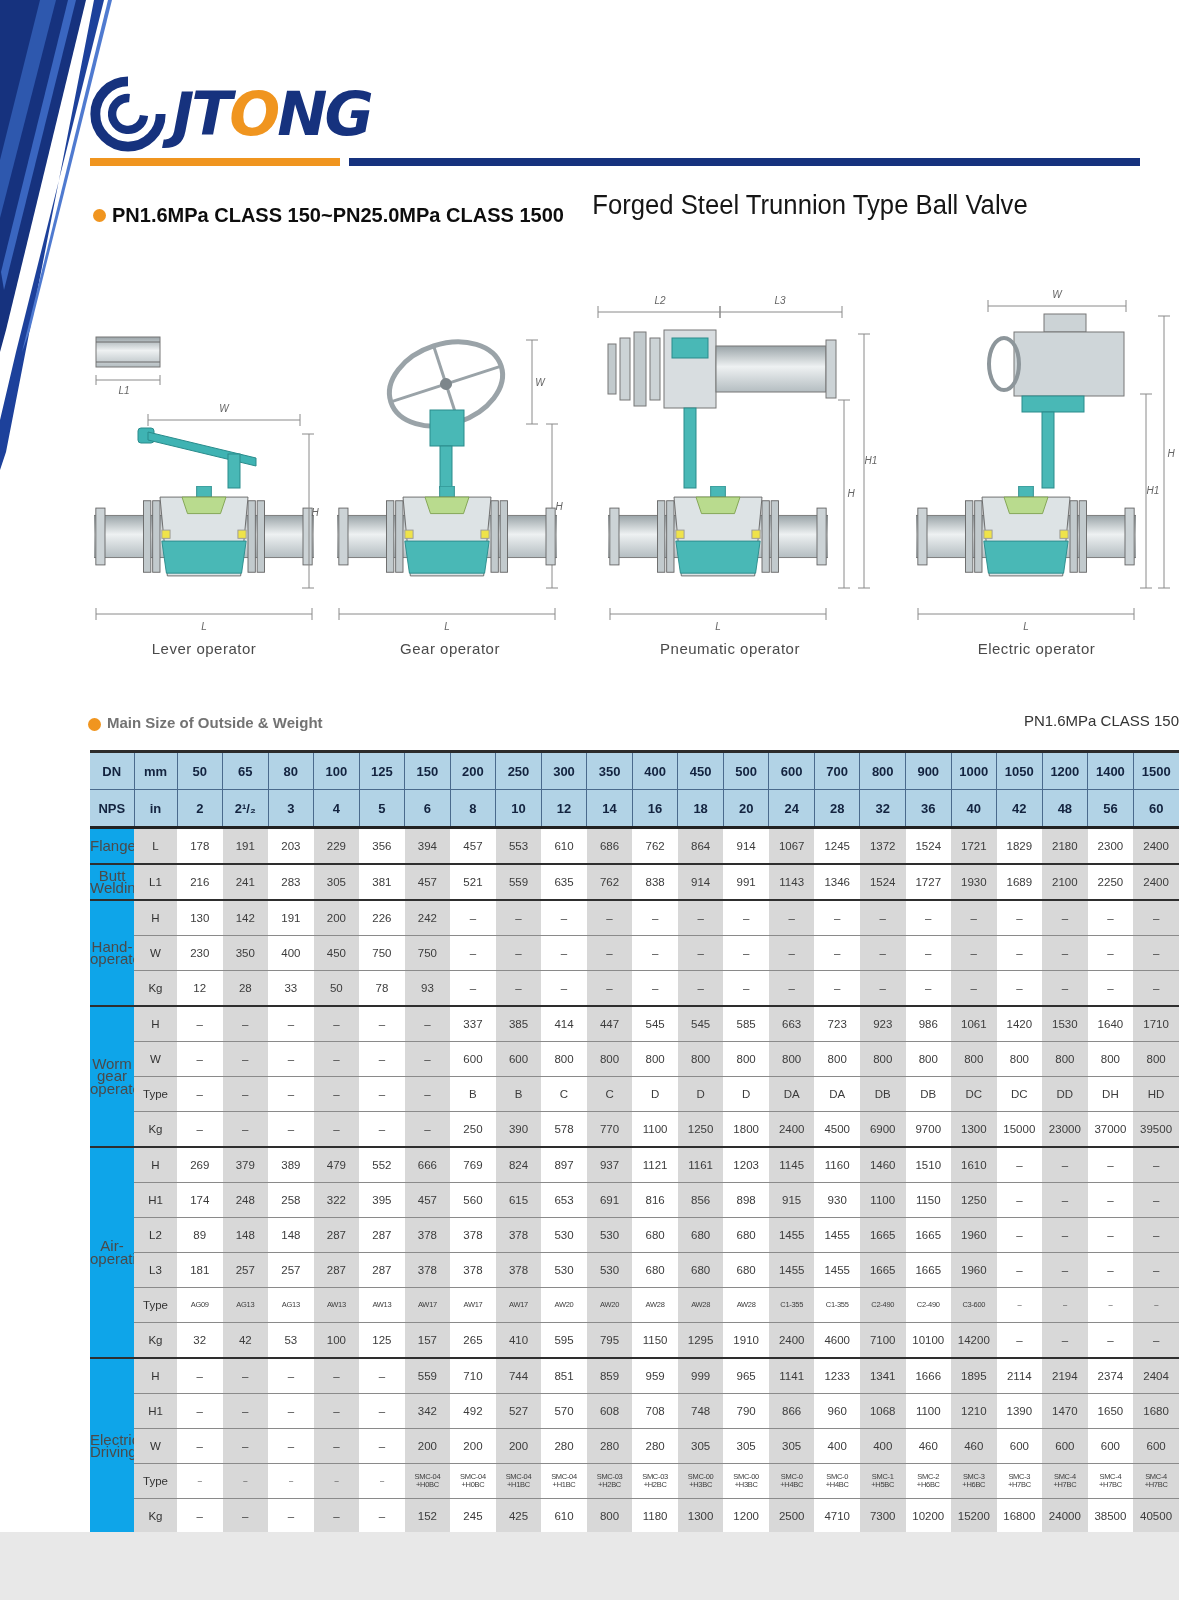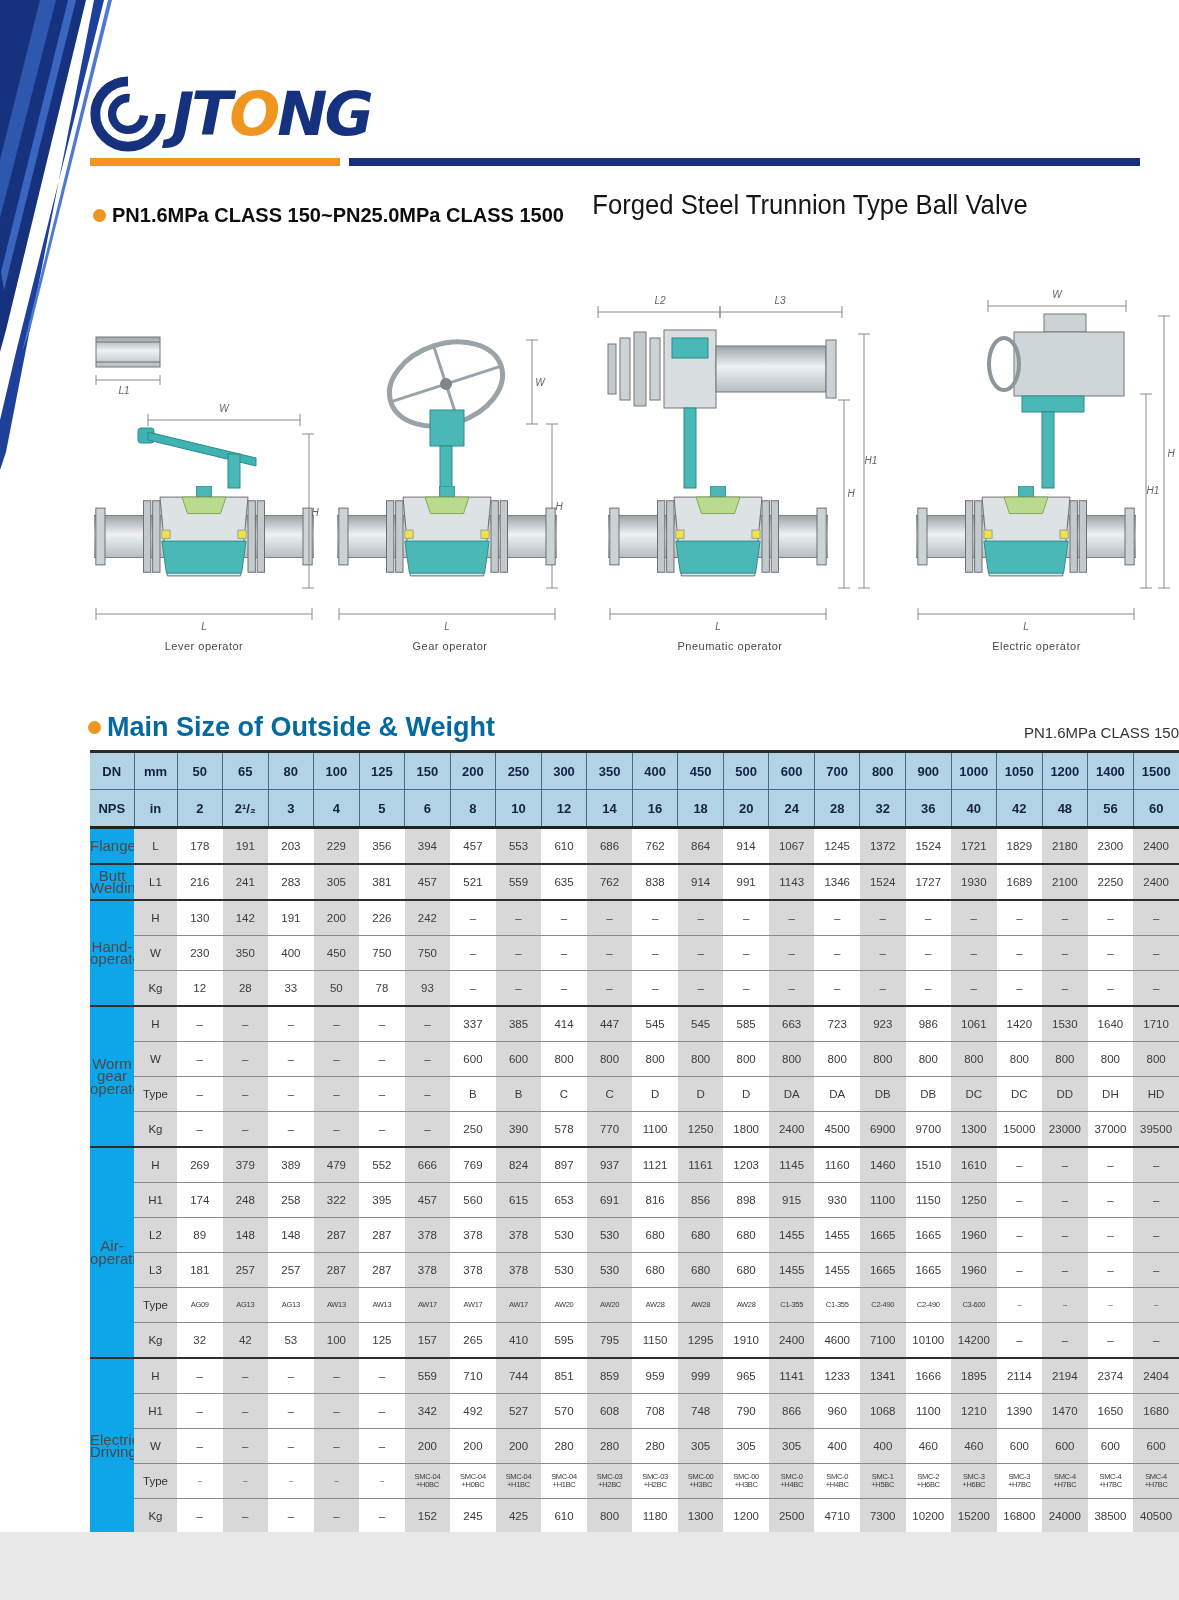--- a/index.html
+++ b/index.html
@@ -30,30 +30,30 @@
   .subtitle { position:absolute; left:93px; top:204px; display:flex; align-items:center; }
   .bullet { width:13px; height:13px; border-radius:50%; background:#f0951f; margin-right:6px; flex:none; }
   .subtitle-text { font-size:20px; font-weight:bold; color:#0d0d0d; letter-spacing:0; white-space:nowrap; }
   
   .drawings {
     position:absolute; left:88px; top:282px; width:1091px; height:395px;
     display:flex; justify-content:space-between; align-items:flex-start;
   }
   .figure { display:flex; flex-direction:column; align-items:center; }
   .figure svg { display:block; }
-  .caption { margin-top:6px; font-size:11px; color:#4a4a4a; letter-spacing:.5px; }
+  .caption { margin-top:6px; font-size:15px; color:#4a4a4a; letter-spacing:.5px; }
   .dim { font-size:10px; fill:#666; font-style:italic; font-family:"Liberation Sans", sans-serif; }
   .dimline { stroke:#8a8a8a; stroke-width:1; fill:none; }
   .edge { stroke:#6b6b6b; stroke-width:1; }
   
   .table-head-row {
     position:absolute; left:88px; top:712px; width:1091px;
     display:flex; justify-content:space-between; align-items:flex-end;
   }
-  .table-title { display:flex; align-items:center; font-size:27px; font-weight:bold; color:#0369a1; }
+  .table-title { display:flex; align-items:flex-end; font-size:15px; font-weight:bold; color:#737373; }
   .class-label { font-size:15px; color:#333; padding-bottom:2px; }
   #size-table {
     position:absolute; left:90px; top:750px; width:1089px;
     border-collapse:collapse; table-layout:fixed;
     border-top:3px solid #2b2b2b; border-bottom:4px solid #14b8a6;
   }
   #size-table th, #size-table td { padding:0; text-align:center; vertical-align:middle; overflow:hidden; }
   #size-table tr.hdr th {
     background:#b2d3e6; height:36px; font-size:13px; font-weight:bold; color:#13233f;
     border-right:1px solid #4a6a8c; border-bottom:1px solid #4a6a8c;

